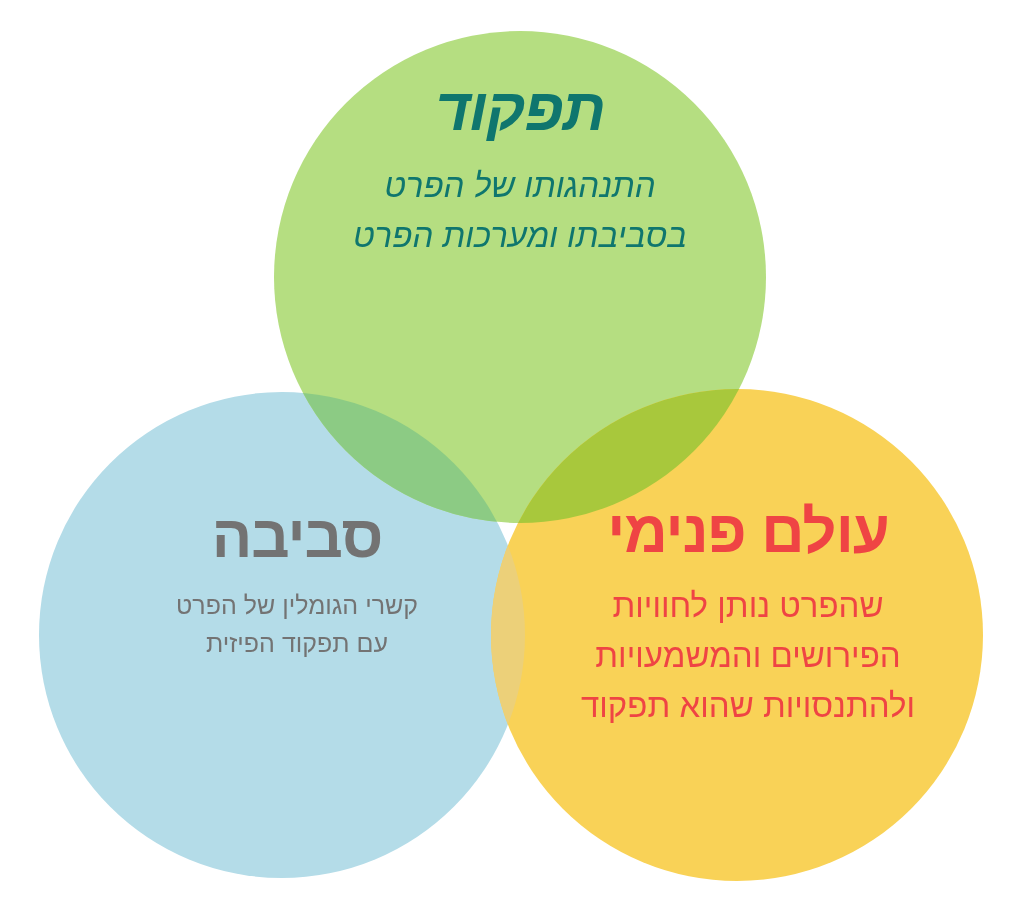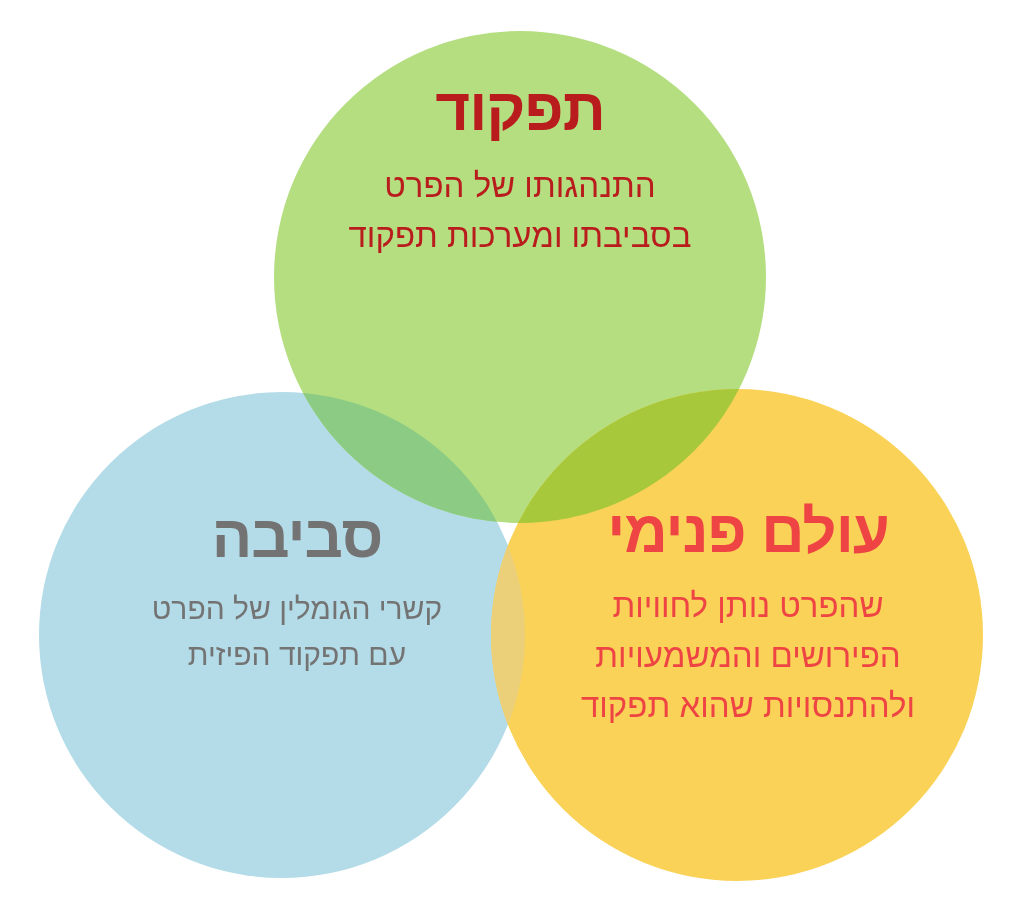--- a/index.html
+++ b/index.html
@@ -65,21 +65,21 @@
     left: 62px;
     top: 505px;
     width: 470px;
   }
   #label-blue .label-title {
     font-size: 60px;
     letter-spacing: -1px;
     margin-bottom: 18px;
   }
   #label-blue .label-desc {
-    font-size: 30px;
+    font-size: 25px;
     padding: 0 14px;
   }
 
   
   #label-yellow {
     left: 508px;
     top: 500px;
     width: 480px;
   }
   #label-yellow .label-title {
@@ -124,25 +124,25 @@
       <circle id="o-by" cx="282" cy="635" r="243" fill="#ecd079"></circle>
     </g>
 
     <g clip-path="url(#clip-green)">
       <g clip-path="url(#clip-blue)">
         <circle id="o-ctr" cx="737" cy="635" r="246" fill="#ffffff"></circle>
       </g>
     </g>
   </svg>
 
-  <div class="circle-label" id="label-green" style="color: #b91c1c;">
+  <div class="circle-label" id="label-green" style="color: #0f766e; font-style: italic;">
     <div class="label-title">תפקוד</div>
     <div class="label-desc">
       <div>התנהגותו של הפרט</div>
-      <div>בסביבתו ומערכות תפקוד</div>
+      <div>בסביבתו ומערכות הפרט</div>
     </div>
   </div>
 
   <div class="circle-label" id="label-blue" style="color: #737373;">
     <div class="label-title">סביבה</div>
     <div class="label-desc">
       <div>קשרי הגומלין של הפרט</div>
       <div>עם תפקוד הפיזית</div>
     </div>
   </div>

